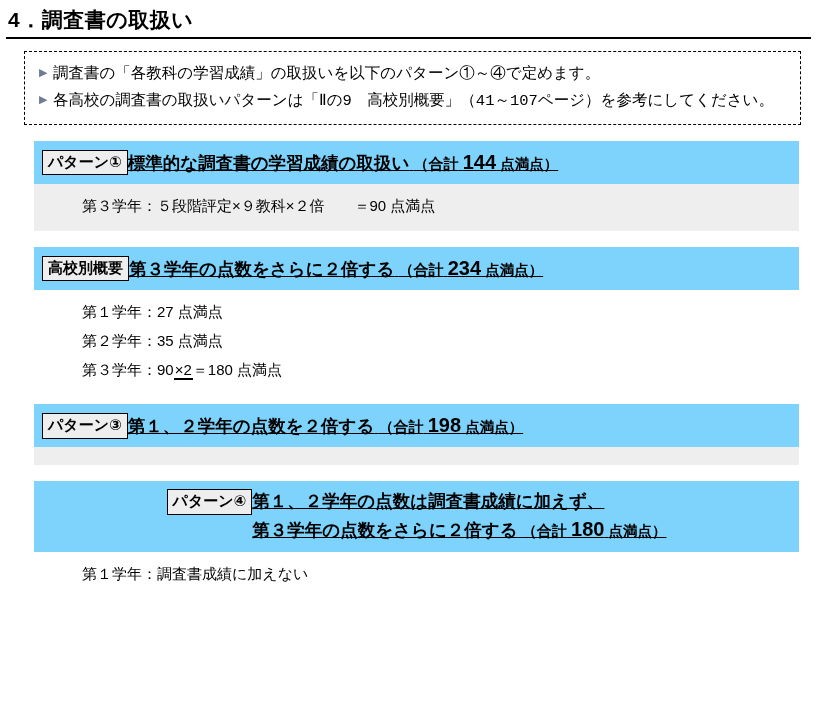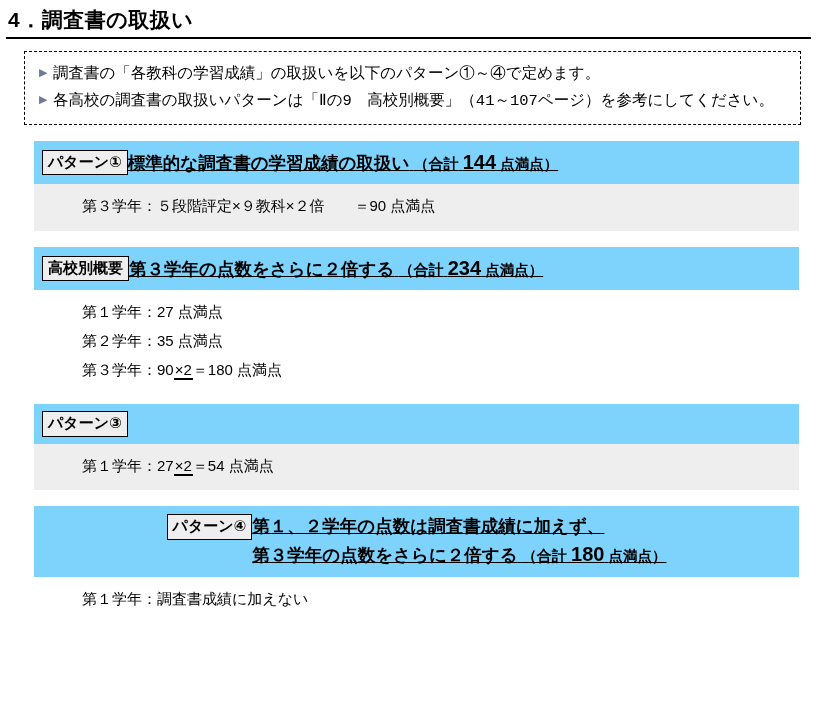--- a/index.html
+++ b/index.html
@@ -155,23 +155,23 @@
     <div class="pattern-body">
       <div class="row">第１学年：27 点満点</div>
       <div class="row">第２学年：35 点満点</div>
       <div class="row">第３学年：90<span class="u2">×2</span>＝180 点満点</div>
     </div>
   </div>
 
   <div class="pattern">
     <div class="pattern-head">
       <span class="pat-label">パターン③</span>
+      <span class="pat-title"><span>第１、２学年の点数を２倍する</span><span class="total"> <span>（合計</span> </span><span class="totnum">198</span><span class="small"> <span>点満点）</span></span></span>
     </div>
     <div class="pattern-body grey">
-      <div class="row">第１学年：27<span class="u2">×2</span>＝54 点満点</div>
     </div>
   </div>
 
   <div class="pattern">
     <div class="pattern-head tall">
       <span class="pat-label">パターン④</span>
       <span class="pat-title">
         <span>第１、２学年の点数は調査書成績に加えず、</span><br>
         <span>第３学年の点数をさらに２倍する</span><span class="total"> <span>（合計</span> </span><span class="totnum">180</span><span class="small"> <span>点満点）</span></span>
       </span>

